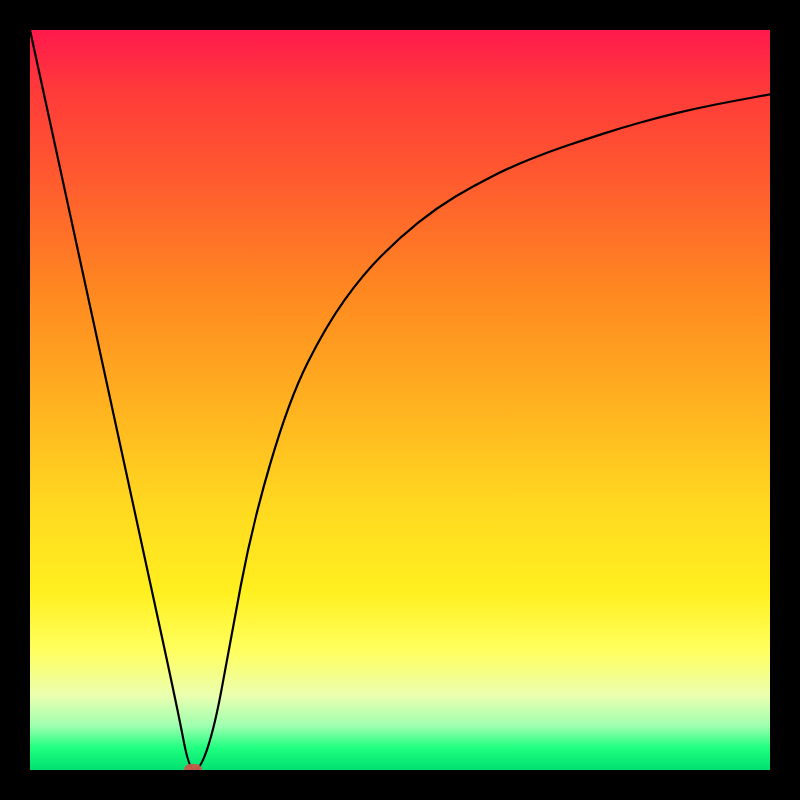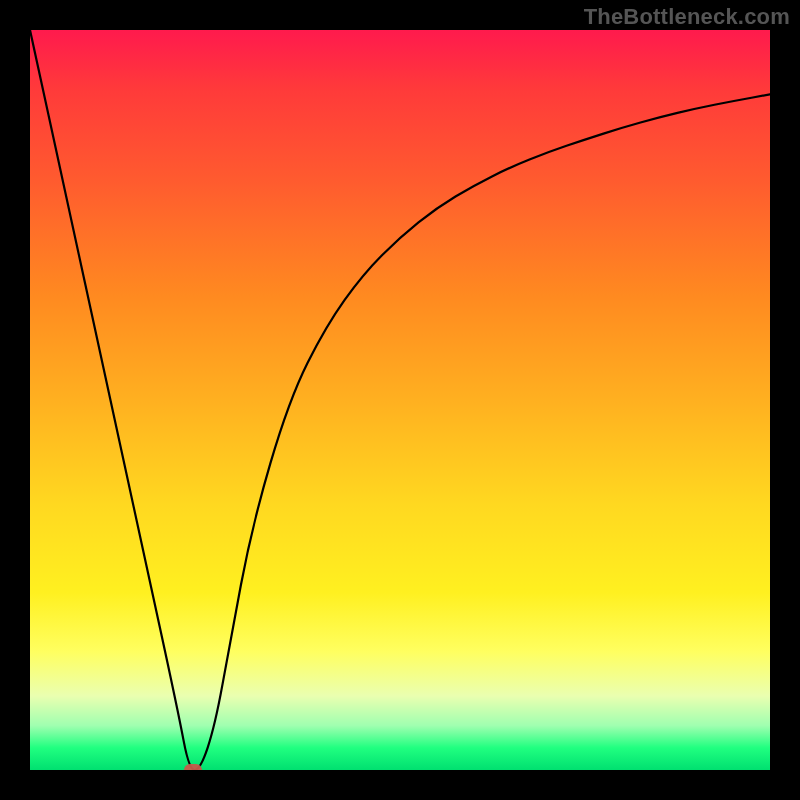--- a/index.html
+++ b/index.html
@@ -77,21 +77,20 @@
     border-radius: 6px / 6px;
     transform: translate(-50%, -50%);
     opacity: 0.95;
   }
 </style>
 </head>
 <body>
 
 <div class="frame">
 
-  <div class="watermark">TheBottleneck.com</div>
 
   <div class="plot-area">
     <div class="gradient-bg"></div>
 
     <svg class="curve" viewBox="0 0 740 740" preserveAspectRatio="none">
       <path id="curve-path" d="M 0.00 0.00 Q 0.00 0.00 18.50 85.10 Q 37.00 170.20 55.50 255.30 Q 74.00 340.40 92.50 425.50 Q 111.00 510.60 129.50 595.70 Q 148.00 680.80 153.55 710.40 Q 159.10 740.00 164.65 740.00 Q 170.20 740.00 177.60 717.80 Q 185.00 695.60 192.40 654.90 Q 199.80 614.20 210.90 555.00 Q 222.00 495.80 240.50 432.90 Q 259.00 370.00 277.50 333.00 Q 296.00 296.00 314.50 270.10 Q 333.00 244.20 351.50 225.70 Q 370.00 207.20 388.50 192.40 Q 407.00 177.60 425.50 166.50 Q 444.00 155.40 462.50 146.15 Q 481.00 136.90 499.50 129.50 Q 518.00 122.10 536.50 115.81 Q 555.00 109.52 573.50 103.60 Q 592.00 97.68 610.50 92.50 Q 629.00 87.32 647.50 82.88 Q 666.00 78.44 684.50 74.74 Q 703.00 71.04 721.50 67.71 T 740.00 64.38"></path>
     </svg>
 
     <div id="min-marker" class="marker" style="left: 162.8px; top: 740px; background: rgb(200, 90, 74);"></div>
   </div>

